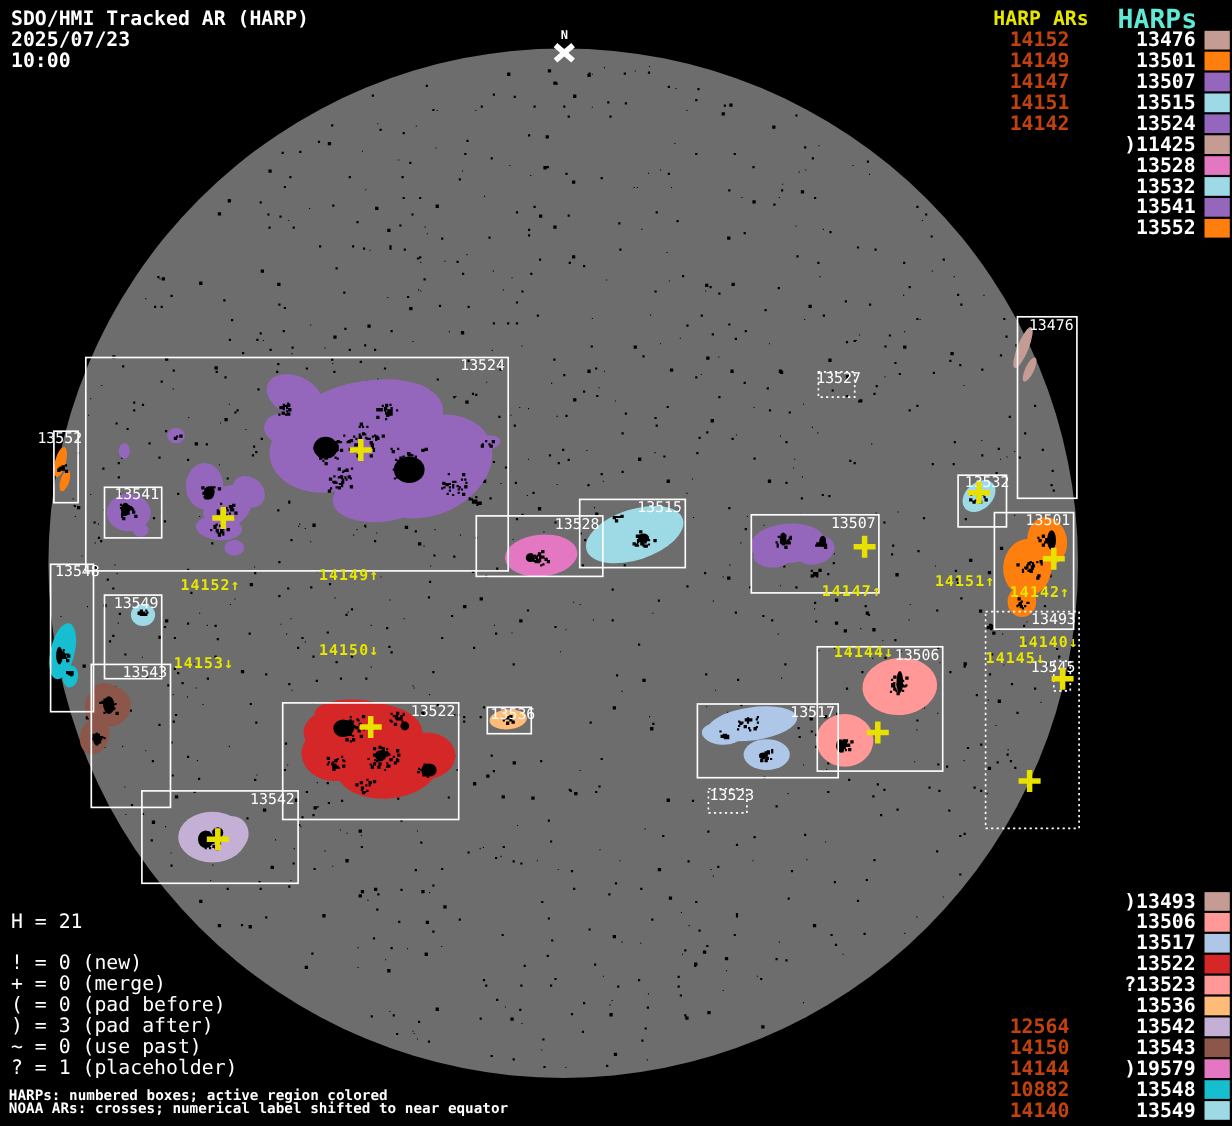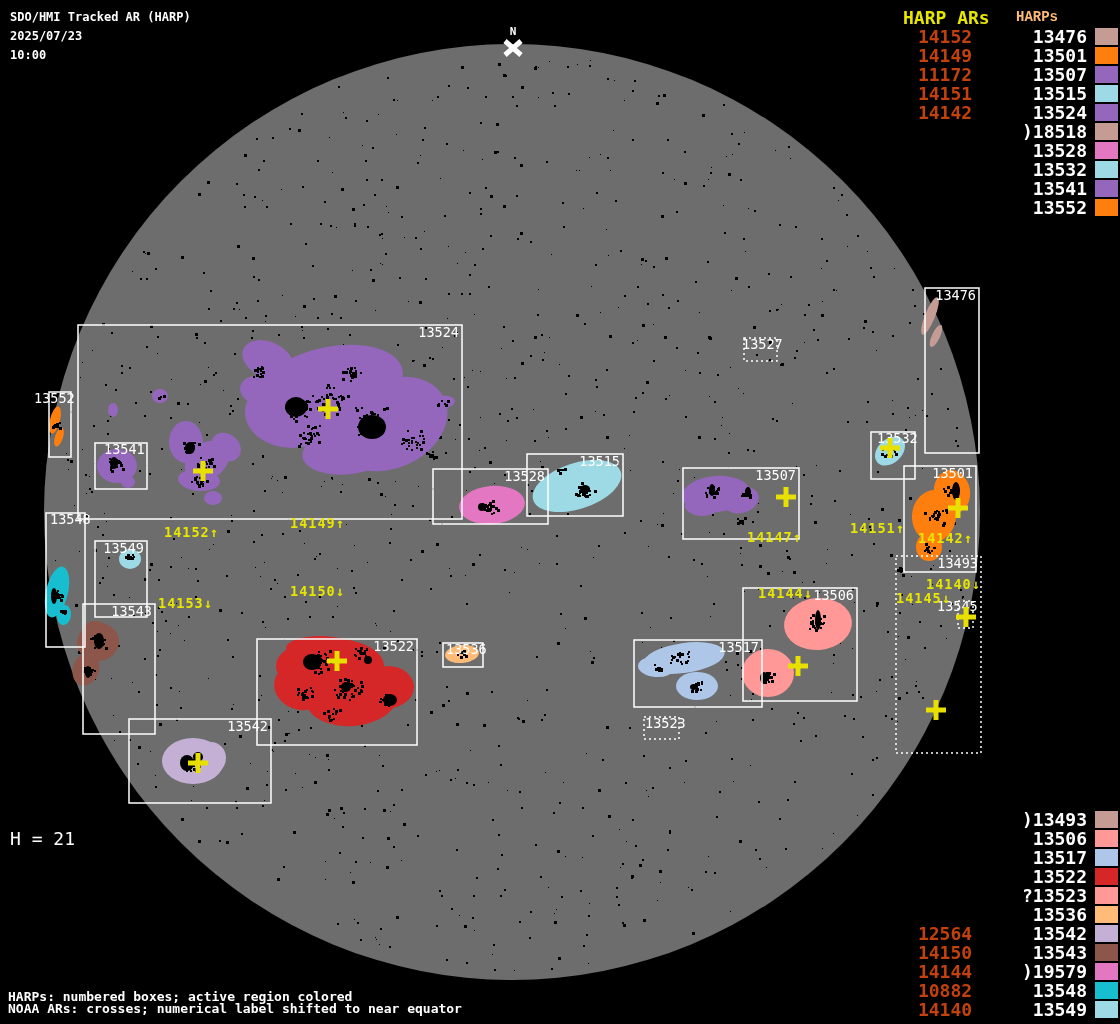--- a/index.html
+++ b/index.html
@@ -1,22 +1,22 @@
 <!DOCTYPE html>
 <html><head>
 <meta charset="utf-8">
 <style>
   html,body{margin:0;padding:0;background:#000;}
   .stage{position:relative;width:1120px;height:1024px;background:#000;overflow:hidden;
          font-family:"DejaVu Sans Mono",monospace;}
   svg{position:absolute;left:0;top:0;}
-  .title-block{position:absolute;left:10px;top:8px;color:#fff;font-size:12px;font-weight:bold;
+  .title-block{position:absolute;left:10px;top:8px;color:#fff;font-size:18px;font-weight:bold;
                line-height:19px;white-space:pre;}
   .hdr-noaa{position:absolute;left:903px;top:8px;color:#e6e600;font-size:18px;font-weight:bold;line-height:19px;}
-  .hdr-harp{position:absolute;left:1016px;top:8px;color:#fdba74;font-size:14px;font-weight:bold;line-height:19px;font-family:Liberation Mono, monospace;}
+  .hdr-harp{position:absolute;left:1016px;top:8px;color:#5eead4;font-size:24px;font-weight:bold;line-height:19px;}
   .rows{position:absolute;left:900px;width:220px;}
   .rows .row{display:flex;height:19px;line-height:19px;font-size:18px;font-weight:bold;}
   .rows .noaa{width:90px;text-align:center;color:#c2410c;}
   .rows .harp{width:97px;text-align:right;color:#fff;}
   .rows .swatch{width:23px;height:17px;margin-left:8px;margin-top:1px;}
   .legend{position:absolute;left:10px;color:#fff;font-weight:normal;white-space:pre;}
   #h-line{top:828px;font-size:18px;}
   #symbol-lines{top:866px;font-size:18px;line-height:19px;}
   .footer{position:absolute;left:8px;color:#fff;font-size:13px;font-weight:bold;line-height:12px;white-space:pre;}
   #footer1{top:991px;} #footer2{top:1003px;text-align:center;}
@@ -225,37 +225,37 @@
         <span class="noaa">14152</span>
         <span class="harp">13476</span>
         <span class="swatch" style="background: rgb(196, 156, 148);"></span>
       </div>
       <div class="row">
         <span class="noaa">14149</span>
         <span class="harp">13501</span>
         <span class="swatch" style="background: rgb(255, 127, 14);"></span>
       </div>
       <div class="row">
-        <span class="noaa">11172</span>
+        <span class="noaa">14147</span>
         <span class="harp">13507</span>
         <span class="swatch" style="background: rgb(148, 103, 189);"></span>
       </div>
       <div class="row">
         <span class="noaa">14151</span>
         <span class="harp">13515</span>
         <span class="swatch" style="background: rgb(158, 218, 229);"></span>
       </div>
       <div class="row">
         <span class="noaa">14142</span>
         <span class="harp">13524</span>
         <span class="swatch" style="background: rgb(148, 103, 189);"></span>
       </div>
       <div class="row">
         <span class="noaa"></span>
-        <span class="harp">)18518</span>
+        <span class="harp">)11425</span>
         <span class="swatch" style="background: rgb(196, 156, 148);"></span>
       </div>
       <div class="row">
         <span class="noaa"></span>
         <span class="harp">13528</span>
         <span class="swatch" style="background: rgb(227, 119, 194);"></span>
       </div>
       <div class="row">
         <span class="noaa"></span>
         <span class="harp">13532</span>
@@ -324,15 +324,21 @@
         <span class="swatch" style="background: rgb(23, 190, 207);"></span>
       </div>
       <div class="row">
         <span class="noaa">14140</span>
         <span class="harp">13549</span>
         <span class="swatch" style="background: rgb(158, 218, 229);"></span>
       </div>
     </div>
 
   <div class="legend" id="h-line">H = 21</div>
+  <div class="legend" id="symbol-lines">! = 0 (new)
++ = 0 (merge)
+( = 0 (pad before)
+) = 3 (pad after)
+~ = 0 (use past)
+? = 1 (placeholder)</div>
   <div class="footer" id="footer1">HARPs: numbered boxes; active region colored</div>
   <div class="footer" id="footer2">NOAA ARs: crosses; numerical label shifted to near equator</div>
 </div>
 
 </body></html>

